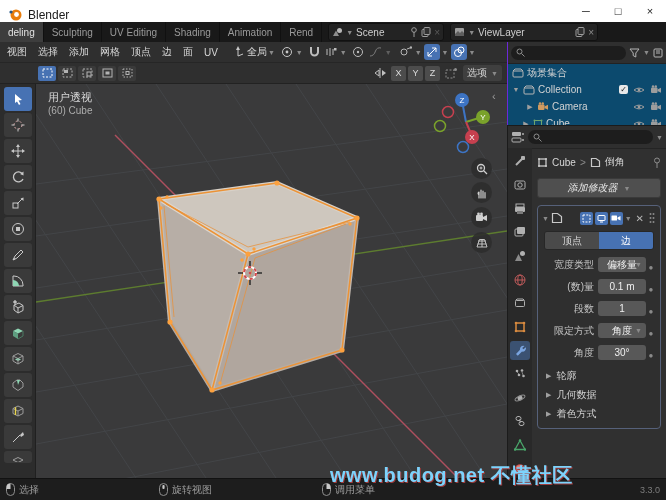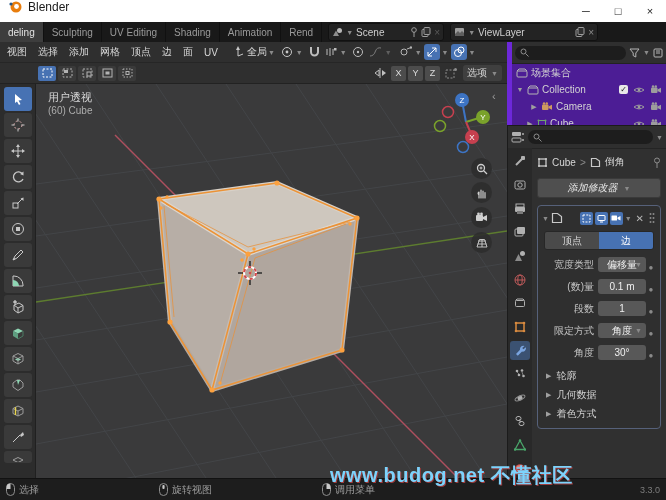--- a/index.html
+++ b/index.html
@@ -3,21 +3,21 @@
 <meta charset="utf-8">
 <style>
   html,body{margin:0;padding:0;background:#111;}
   #app{position:relative;width:666px;height:500px;overflow:hidden;
        font-family:"Liberation Sans","DejaVu Sans",sans-serif;
        -webkit-font-smoothing:antialiased;background:#2d2d2d;user-select:none;}
   .abs{position:absolute;}
   svg{display:block;}
 
   
-  #titlebar{left:0;top:0;width:666px;height:22px;background:#ffffff;display:flex;align-items:flex-start;}
+  #titlebar{left:0;top:0;width:666px;height:22px;background:#ffffff;display:flex;align-items:flex-end;}
   #titlebar .title{font-size:12px;color:#1a1a1a;margin-left:6px;}
   .winbtn{width:32px;height:22px;display:flex;align-items:center;justify-content:center;
           color:#222;font-size:11px;}
   #winbtns{margin-left:auto;display:flex;}
 
   
   #wsbar{left:0;top:22px;width:666px;height:20px;background:#191919;display:flex;align-items:center;
          font-size:10px;color:#9a9a9a;white-space:nowrap;overflow:hidden;}
   .wstab{padding:0 8px;height:20px;display:flex;align-items:center;border-right:1px solid #101010;}
   .wstab.active{background:#3d3d3d;color:#e2e2e2;}
@@ -53,21 +53,21 @@
   
   #viewport{left:36px;top:84px;width:471px;height:394px;background:#3a3a3b;overflow:hidden;}
   #vp-overlay{position:absolute;left:12px;top:6px;line-height:14px;}
   #vp-overlay .l1{font-size:11px;color:#d8d8d8;}
   #vp-overlay .l2{font-size:10px;color:#adadad;}
   .vpside{position:absolute;left:435px;width:21px;height:21px;border-radius:50%;background:#2e2e2ee6;
           display:flex;align-items:center;justify-content:center;}
   #vp-collapse{position:absolute;left:456px;top:6px;color:#9a9a9a;font-size:11px;}
 
   
-  #outliner{left:507px;top:42px;width:159px;height:83px;background:#4c1d95;border-left:5px solid #6d28d9;box-sizing:border-box;}
+  #outliner{left:507px;top:42px;width:159px;height:83px;background:#0c4a6e;border-left:1px solid #6d28d9;box-sizing:border-box;}
   #outliner-head{height:21px;background:#2f2f2f;border-bottom:1px solid #222;display:flex;align-items:center;padding:0 3px;gap:3px;}
   .searchbox{flex:1;height:14px;background:#1d1d1d;border-radius:7px;display:flex;align-items:center;padding:0 5px;gap:3px;}
   .otrow{height:17px;display:flex;align-items:center;font-size:10px;color:#d3d3d3;padding:0 4px;gap:3px;}
   .otrow .right{margin-left:auto;display:flex;align-items:center;gap:5px;}
   .tri{font-size:7px;color:#9f9f9f;width:8px;text-align:center;}
   .chk{width:9px;height:9px;background:#e8e8e8;border-radius:2px;display:flex;align-items:center;justify-content:center;
        font-size:8px;color:#222;line-height:9px;}
 
   
   #props{left:507px;top:125px;width:159px;height:353px;background:#303030;border-left:1px solid #1b1b1b;

